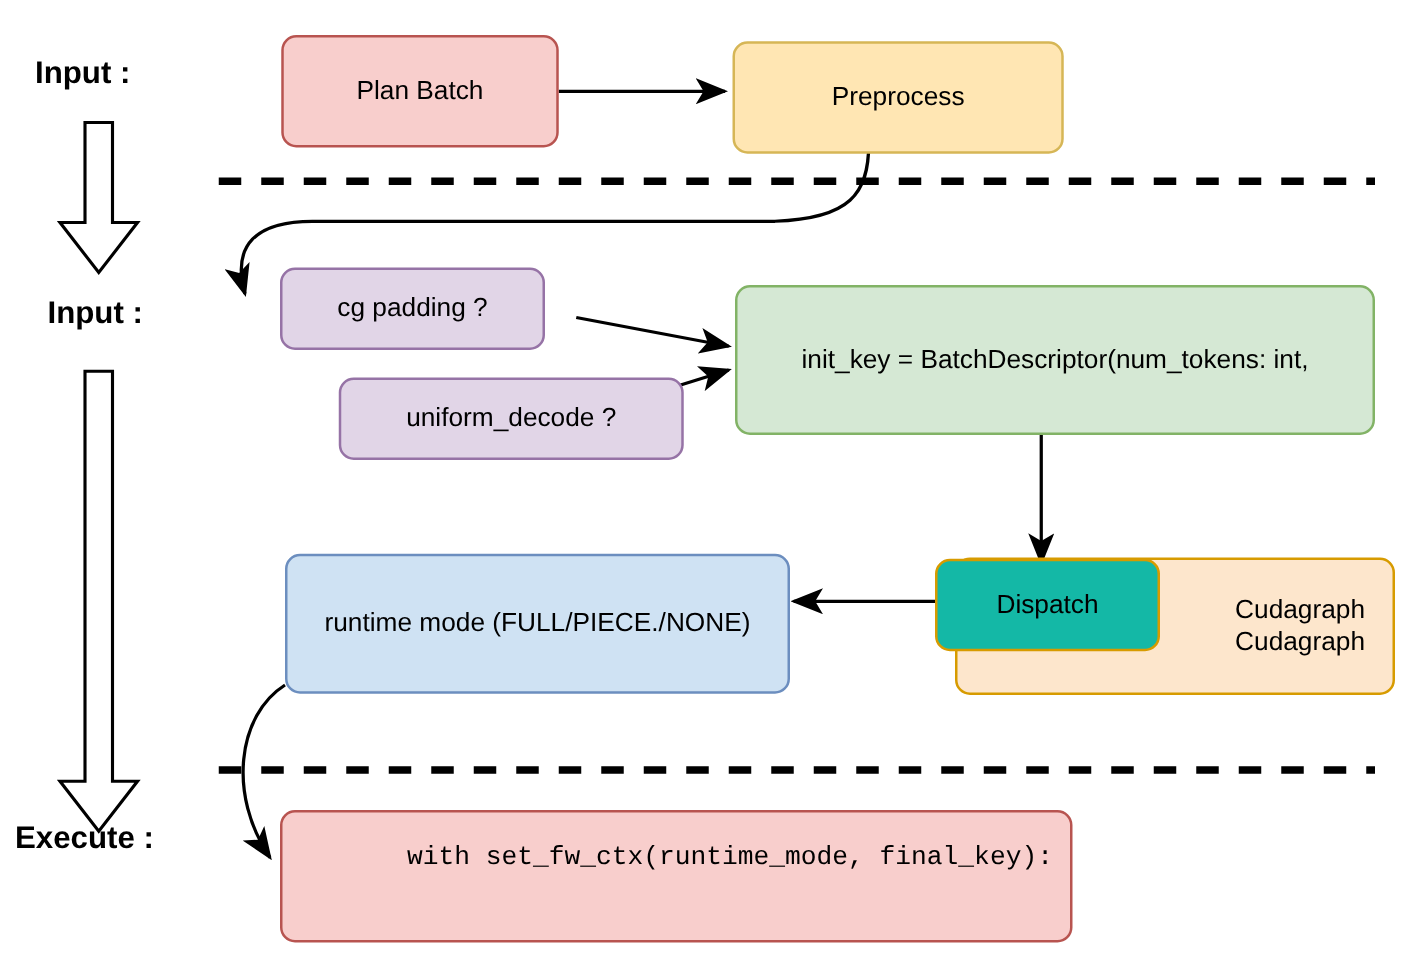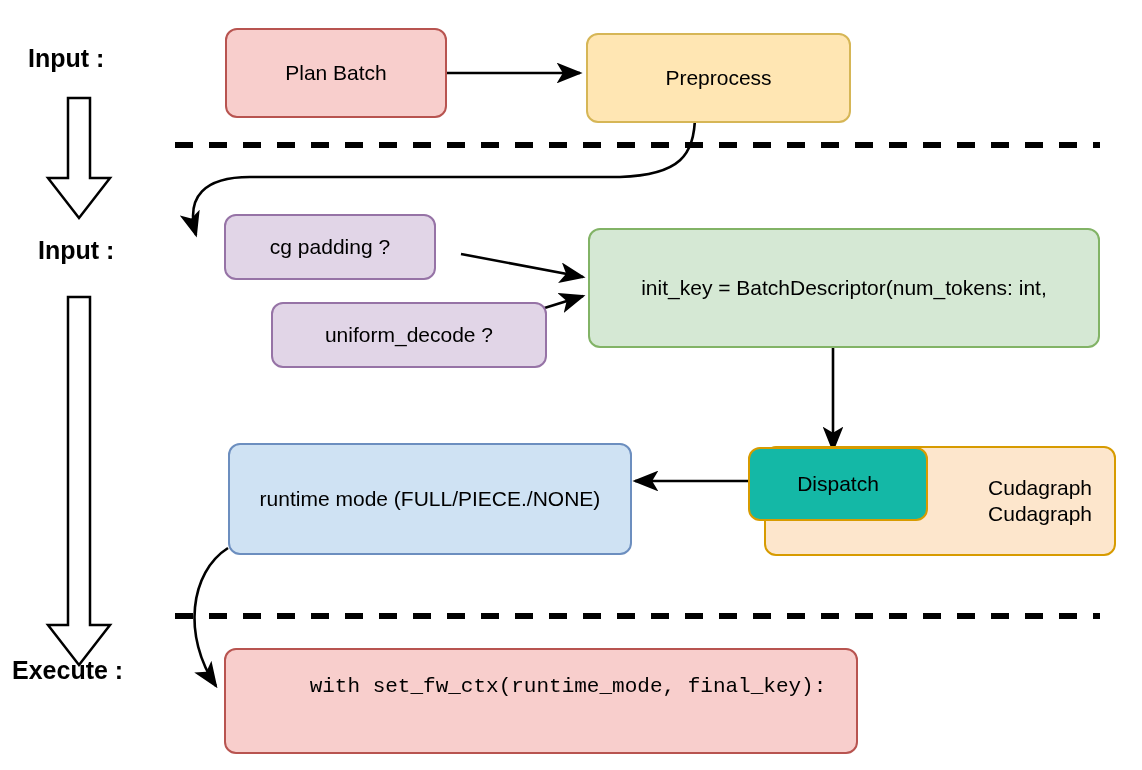--- a/index.html
+++ b/index.html
@@ -50,21 +50,21 @@
     padding: 4px 8px;
   }
   .node .txt { display: block; }
   .node-mono {
     font-family: "Liberation Mono", "DejaVu Sans Mono", monospace;
     font-size: 21px;
     justify-content: flex-start;
     text-align: center;
     white-space: pre;
     line-height: 1.35;
-    padding-left: 8px;
+    padding-left: 24px;
   }
   .node-group {
     align-items: center;
     justify-content: flex-end;
     padding-right: 22px;
   }
   .node-group .txt { text-align: center; }
 </style>
 </head>
 <body>

